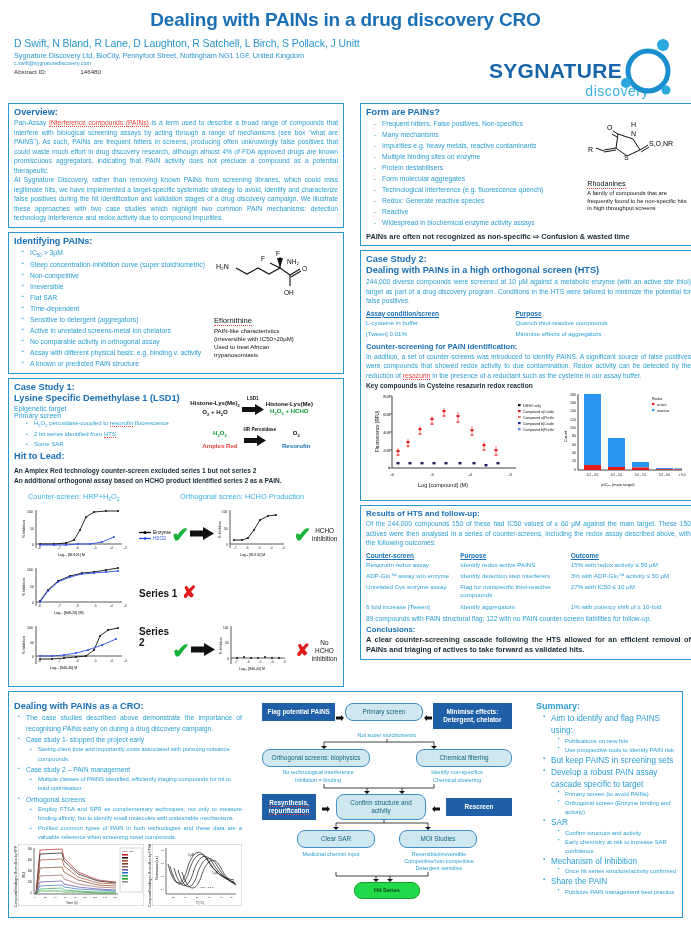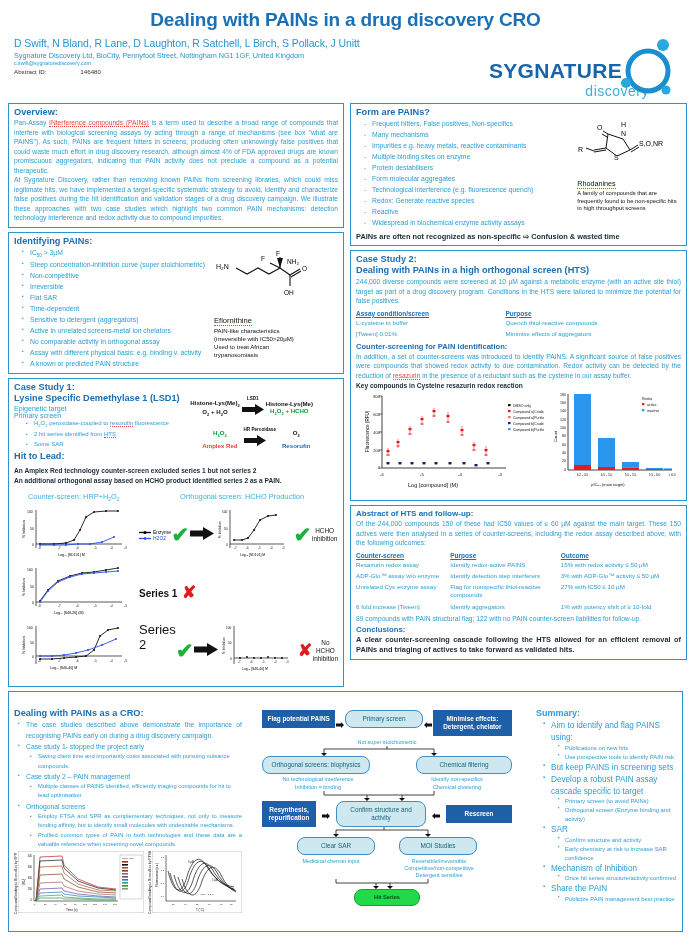--- a/index.html
+++ b/index.html
@@ -60,21 +60,21 @@
     letter-spacing: 0.3px;
   }
   .logo-sub {
     position: absolute; right: 30px; top: 46px;
     font-size: 14px; color: #3aaede; letter-spacing: 0.5px;
   }
   .logo-mark { position: absolute; right: 0px; top: 0px; }
   
   .cols {
     display: flex;
-    gap: 6px;
+    gap: 16px;
     padding: 4px 8px 0 8px;
   }
   .col { display: flex; flex-direction: column; gap: 4px; }
   .col-left  { width: 336px; }
   .col-right { width: 337px; }
   .panel {
     border: 1px solid #2a95cf;
     padding: 3px 5px 4px 5px;
     background: #fff;
   }
@@ -516,21 +516,21 @@
                   <text x="24" y="42">-8</text>
                   <text x="44" y="42">-7</text>
                   <text x="62" y="42">-6</text>
                   <text x="80" y="42">-5</text>
                   <text x="96" y="42">-4</text>
                   <text x="110" y="42">-3</text>
                 </g>
               <text x="36" y="49" font-size="3.6">Log₁₀ [S46-40] M</text>
             </svg>
           </div>
-          <div style="width:48px;font-size:13px;font-weight:normal;color:#111;margin-top:-28px">Series 2</div>
+          <div style="width:48px;font-size:10px;font-weight:bold;color:#111;margin-top:-28px">Series 2</div>
           <div style="width:28px;text-align:center"><span class="chk">✔</span></div>
           <div style="width:26px;text-align:center">
             <svg width="24" height="13" viewBox="0 0 24 13">
                 <polygon points="0,3.5 13,3.5 13,0 24,6.5 13,13 13,9.5 0,9.5" fill="#111"></polygon>
               </svg>
           </div>
           <div style="width:80px">
             <svg width="80" height="58" viewBox="0 0 80 58">
               <line x1="16" y1="6" x2="16" y2="44" stroke="#111" stroke-width="0.7"></line>
               <line x1="16" y1="38" x2="70" y2="38" stroke="#111" stroke-width="0.7"></line>
@@ -770,21 +770,21 @@
                   <text x="101" y="16">active</text>
                 <rect x="96" y="19" width="2.4" height="2.2" fill="#2a96f0"></rect>
                   <text x="101" y="22">inactive</text>
               </g>
             </svg>
           </div>
         </div>
       </div>
 
       <div class="panel">
-        <div class="ph" style="font-size:8px">Abstract of HTS and follow-up:</div>
+        <div class="ph" style="font-size:8px">Results of HTS and follow-up:</div>
         <div class="body-text">Of the 244,000 compounds 150 of these had IC50 values of ≤ 60 µM against the main target.  These 150 actives were then analysed in a series of counter-screens, including the redox assay described above, with the following outcomes:</div>
         <table class="mini">
           <tbody>
               <tr>
             <th style="width:29%">Counter-screen</th>
             <th style="width:34%">Purpose</th>
             <th>Outcome</th>
           </tr>
           <tr>
             <td>Resazurin redox assay</td>
@@ -809,21 +809,21 @@
         </tbody>
           </table>
         <div class="body-text" style="text-align:left">89 compounds with PAIN structural flag; 122 with no PAIN counter-screen liabilities for follow-up.</div>
         <div class="ph" style="font-size:7.8px;margin-top:1px">Conclusions:</div>
         <div class="bold-note" style="margin-top:0;font-size:7.4px;line-height:1.4;text-align:justify">A clear counter-screening cascade following the HTS allowed for an efficient removal of PAINs and triaging of actives to take forward as validated hits.</div>
       </div>
     </div>
   </div>
 
   <div style="padding:4px 8px 0 8px">
-    <div class="panel" style="display:flex;gap:20px;padding:16px 5px">
+    <div class="panel" style="display:flex;gap:20px;padding:9px 5px">
 
       <div style="width:232px">
         <div class="ph">Dealing with PAINs as a CRO:</div>
         <ul class="bul sq" style="padding-left:6px">
           <li style="font-size:6.8px;text-align:justify">The case studies described above demonstrate the importance of recognising PAINs early on during a drug discovery campaign.</li>
           <li style="font-size:6.8px">Case study 1- stopped the project early</li>
           <ul class="bul sq" style="padding-left:12px">
             <li style="font-size:5.8px">Saving client time and importantly costs associated with pursuing nuisance compounds.</li>
           </ul>
           <li style="font-size:6.8px">Case study 2 – PAIN management</li>

